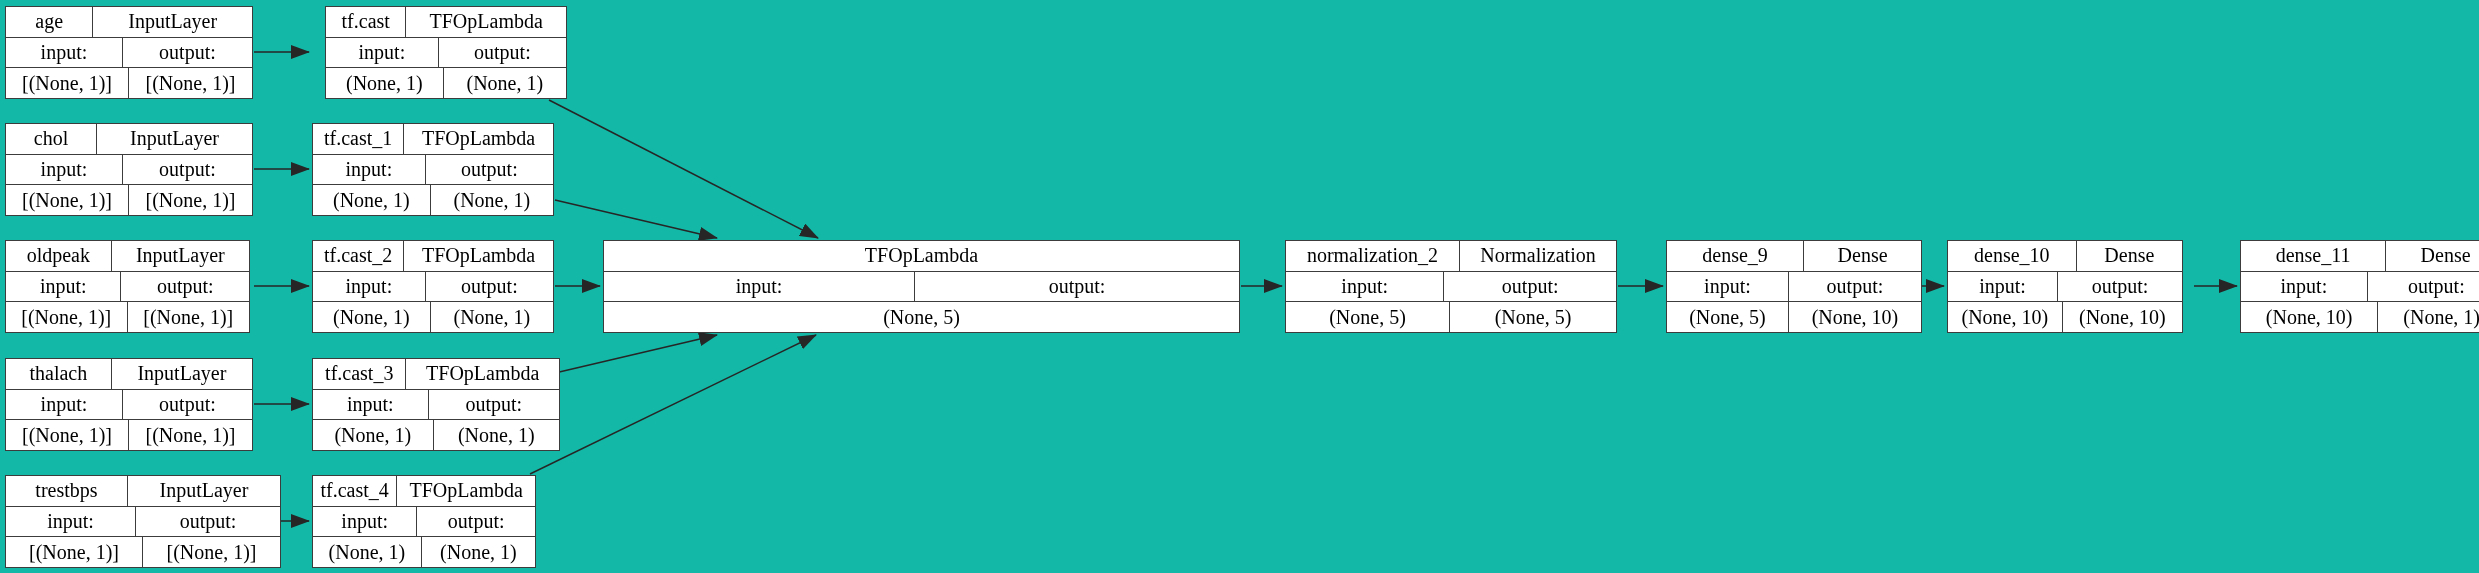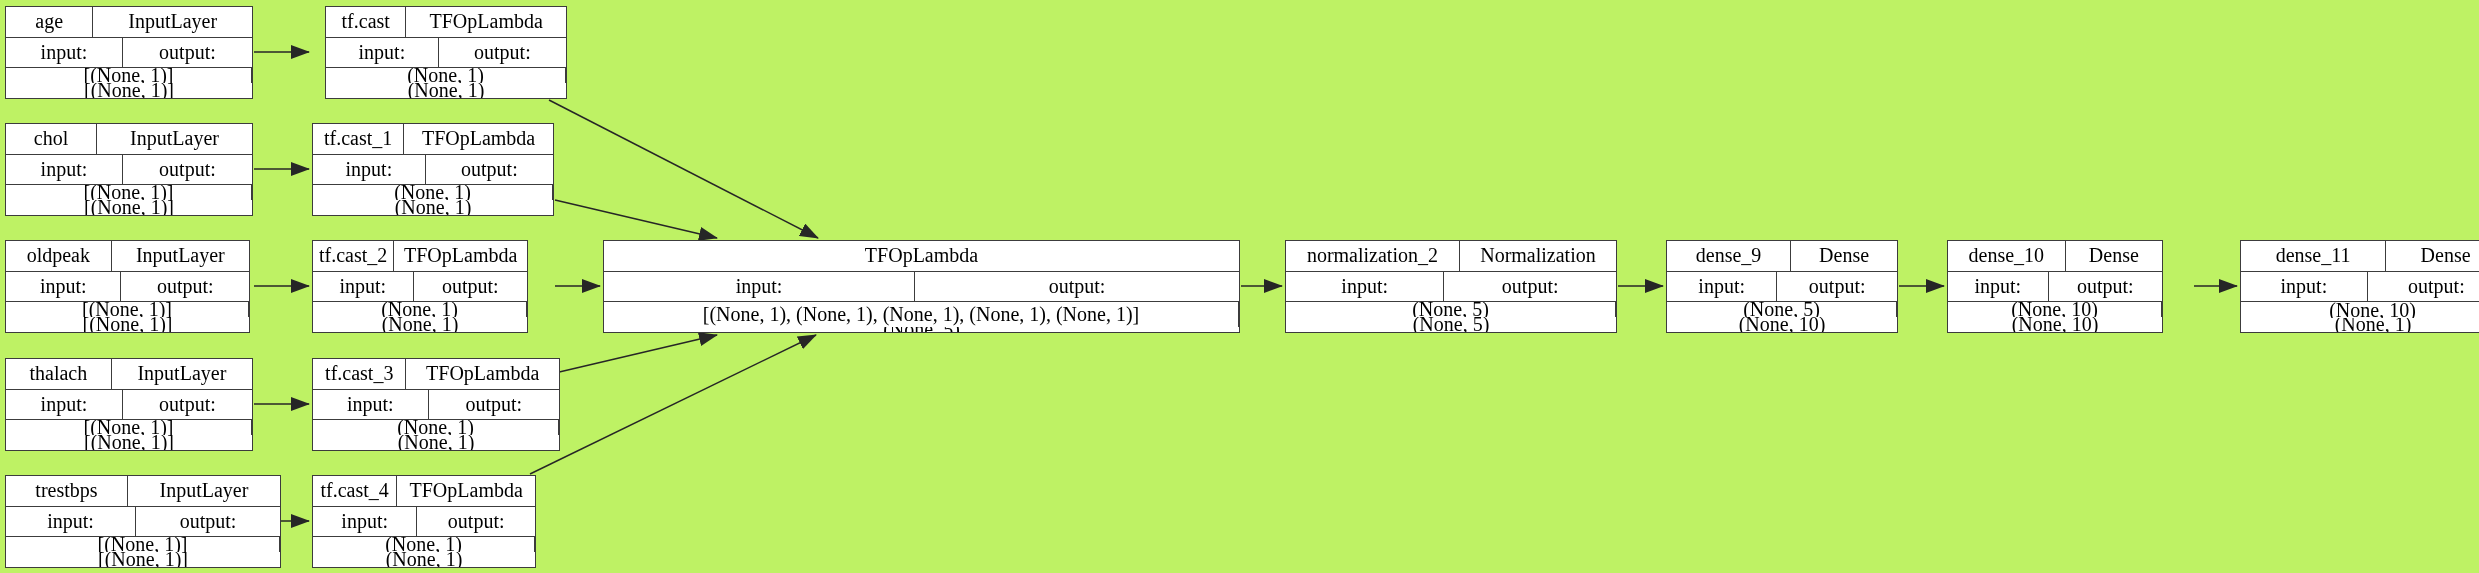--- a/index.html
+++ b/index.html
@@ -1,26 +1,26 @@
 <!DOCTYPE html>
 <html><head>
 <meta charset="utf-8">
 <style>
   html,body{margin:0;padding:0;background:#ffffff;}
   #canvas{
-    position:relative;width:2479px;height:573px;background:#bef264;
+    position:relative;width:2479px;height:573px;background:#14b8a6;
     font-family:"Liberation Serif", serif;font-size:20px;color:#000000;
   }
   #edge-layer{position:absolute;left:0;top:0;width:2479px;height:573px;}
   .node{
     position:absolute;height:93px;box-sizing:border-box;background:#ffffff;
     border:1.5px solid #3c3c3c;display:flex;flex-direction:column;
   }
   .row{flex:1 1 0;min-height:0;display:flex;border-bottom:1.5px solid #3c3c3c;}
-  .row:last-child{border-bottom:none;flex-direction:column;}
+  .row:last-child{border-bottom:none;}
   .cell{
     display:flex;align-items:center;justify-content:center;
     box-sizing:border-box;white-space:nowrap;overflow:hidden;padding:0 4px;
   }
   .cell.left{flex:0 0 auto;border-right:1.5px solid #3c3c3c;}
   .cell.right{flex:1 1 0;}
 </style>
 </head>
 <body>
 
@@ -148,21 +148,21 @@
     <div class="row">
         <span class="cell left" style="flex-basis:47%">input:</span>
         <span class="cell right">output:</span>
       </div>
     <div class="row">
         <span class="cell left" style="flex-basis:49%">(None, 1)</span>
         <span class="cell right">(None, 1)</span>
       </div>
   </div>
 
-  <div class="node" style="left:312px;top:240px;width:216px">
+  <div class="node" style="left:312px;top:240px;width:242px">
     <div class="row">
         <span class="cell left" style="flex-basis:38%">tf.cast_2</span>
         <span class="cell right">TFOpLambda</span>
       </div>
     <div class="row">
         <span class="cell left" style="flex-basis:47%">input:</span>
         <span class="cell right">output:</span>
       </div>
     <div class="row">
         <span class="cell left" style="flex-basis:49%">(None, 1)</span>
@@ -202,56 +202,55 @@
 
   <div class="node" style="left:603px;top:240px;width:637px">
     <div class="row">
         <span class="cell right">TFOpLambda</span>
       </div>
     <div class="row">
         <span class="cell left" style="flex-basis:49%">input:</span>
         <span class="cell right">output:</span>
       </div>
     <div class="row">
-        <span class="cell left" style="flex-basis:82.6%">[(None, 1), (None, 1), (None, 1), (None, 1), (None, 1)]</span>
         <span class="cell right">(None, 5)</span>
       </div>
   </div>
 
   <div class="node" style="left:1285px;top:240px;width:332px">
     <div class="row">
         <span class="cell left" style="flex-basis:52.7%">normalization_2</span>
         <span class="cell right">Normalization</span>
       </div>
     <div class="row">
         <span class="cell left" style="flex-basis:48%">input:</span>
         <span class="cell right">output:</span>
       </div>
     <div class="row">
         <span class="cell left" style="flex-basis:49.7%">(None, 5)</span>
         <span class="cell right">(None, 5)</span>
       </div>
   </div>
 
-  <div class="node" style="left:1666px;top:240px;width:232px">
+  <div class="node" style="left:1666px;top:240px;width:256px">
     <div class="row">
         <span class="cell left" style="flex-basis:54%">dense_9</span>
         <span class="cell right">Dense</span>
       </div>
     <div class="row">
         <span class="cell left" style="flex-basis:48%">input:</span>
         <span class="cell right">output:</span>
       </div>
     <div class="row">
         <span class="cell left" style="flex-basis:48%">(None, 5)</span>
         <span class="cell right">(None, 10)</span>
       </div>
   </div>
 
-  <div class="node" style="left:1947px;top:240px;width:216px">
+  <div class="node" style="left:1947px;top:240px;width:236px">
     <div class="row">
         <span class="cell left" style="flex-basis:55%">dense_10</span>
         <span class="cell right">Dense</span>
       </div>
     <div class="row">
         <span class="cell left" style="flex-basis:47%">input:</span>
         <span class="cell right">output:</span>
       </div>
     <div class="row">
         <span class="cell left" style="flex-basis:49%">(None, 10)</span>

